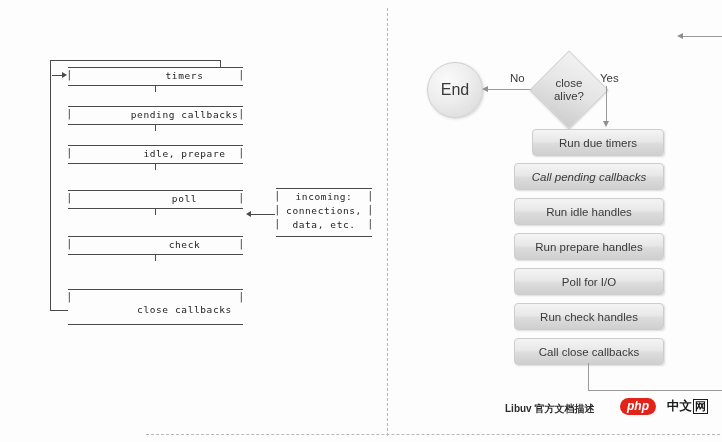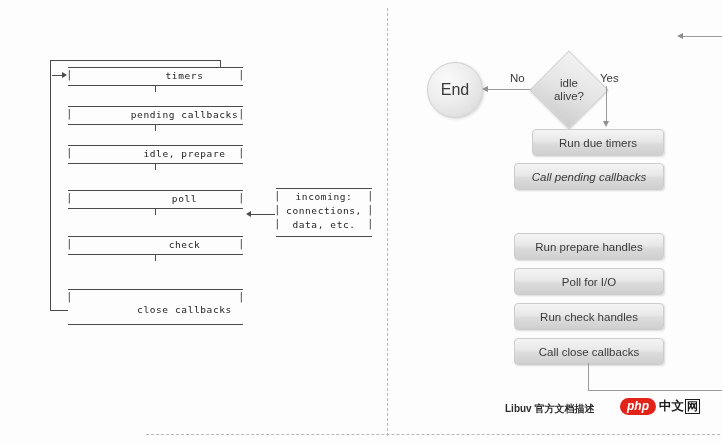--- a/index.html
+++ b/index.html
@@ -193,21 +193,21 @@
     position: absolute;
     font-size: 17px;
     color: rgba(140,140,140,0.38);
     white-space: nowrap;
     letter-spacing: 1px;
   }
   .logo {
     position: absolute;
     display: flex;
     align-items: center;
-    gap: 3px;
+    gap: 11px;
   }
   .logo-php {
     background: #e2231a;
     color: #ffffff;
     font-style: italic;
     font-weight: bold;
     font-size: 12px;
     padding: 1px 7px;
     border-radius: 9px;
     line-height: 1.25;
@@ -310,31 +310,32 @@
 
     <div class="end-circle" style="left:40px; top:62px; width:54px; height:54px;">End</div>
 
     <div class="conn conn-h" style="left:100px; top:89px; width:56px;"></div>
     <div class="ah-left" style="left:95px; top:85.5px;"></div>
     <div class="edge-label" style="left:123px; top:72px;">No</div>
 
     <div class="diamond-wrap" style="left:154px; top:62px; width:56px; height:56px;">
       <div class="diamond-shape"></div>
       <div class="diamond-text">
-        <span>idle</span>
+        <span>close</span>
         <span>alive?</span>
       </div>
     </div>
 
     <div class="edge-label" style="left:213px; top:72px;">Yes</div>
     <div class="conn conn-v" style="left:219px; top:86px; height:38px;"></div>
     <div class="ah-down" style="left:215.5px; top:121px;"></div>
 
     <div class="flow-box" style="left:145px; top:129px; width:130px; height:25px;">Run due timers</div>
     <div class="flow-box" style="left:127px; top:163px; width:148px; height:25px;font-style:italic;">Call pending callbacks</div>
+    <div class="flow-box" style="left:127px; top:198px; width:148px; height:25px;">Run idle handles</div>
     <div class="flow-box" style="left:127px; top:233px; width:148px; height:25px;">Run prepare handles</div>
     <div class="flow-box" style="left:127px; top:268px; width:148px; height:25px;">Poll for I/O</div>
     <div class="flow-box" style="left:127px; top:303px; width:148px; height:25px;">Run check handles</div>
     <div class="flow-box" style="left:127px; top:338px; width:148px; height:25px;">Call close callbacks</div>
 
     <div class="conn conn-v" style="left:201px; top:363px; height:27px;"></div>
     <div class="conn conn-h" style="left:201px; top:390px; width:135px;"></div>
 
     <div class="caption" style="left:118px; top:402px;">Libuv  官方文档描述</div>
   </div>

